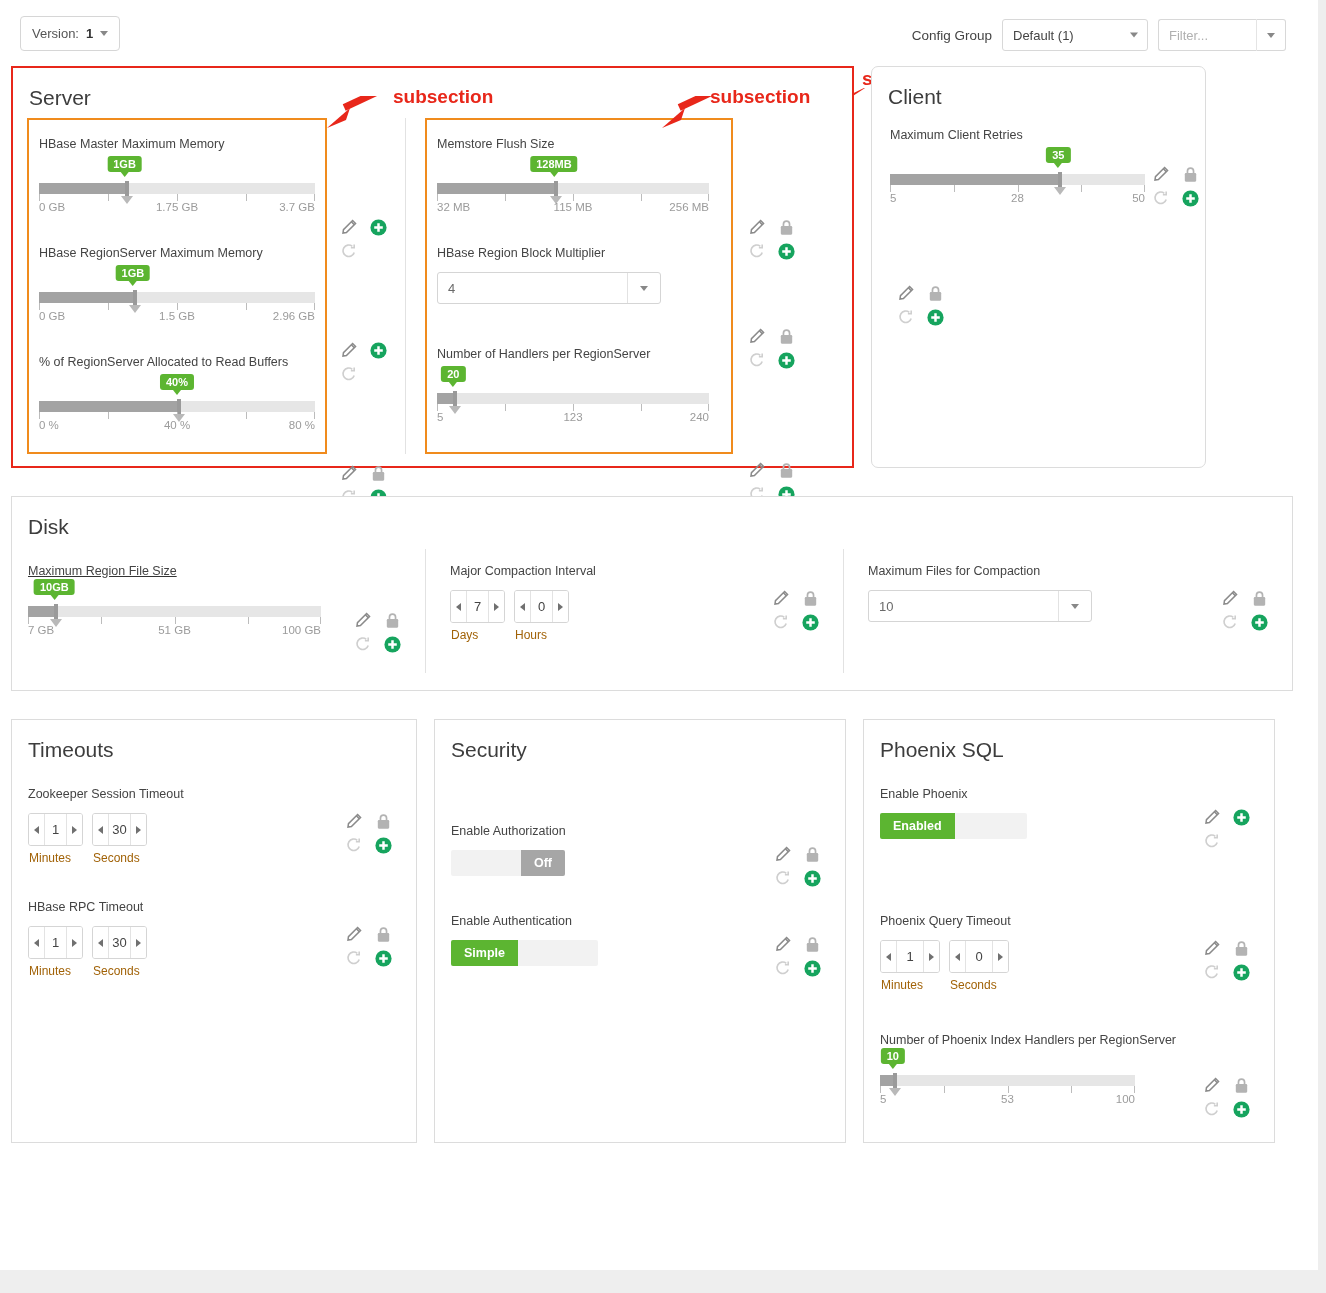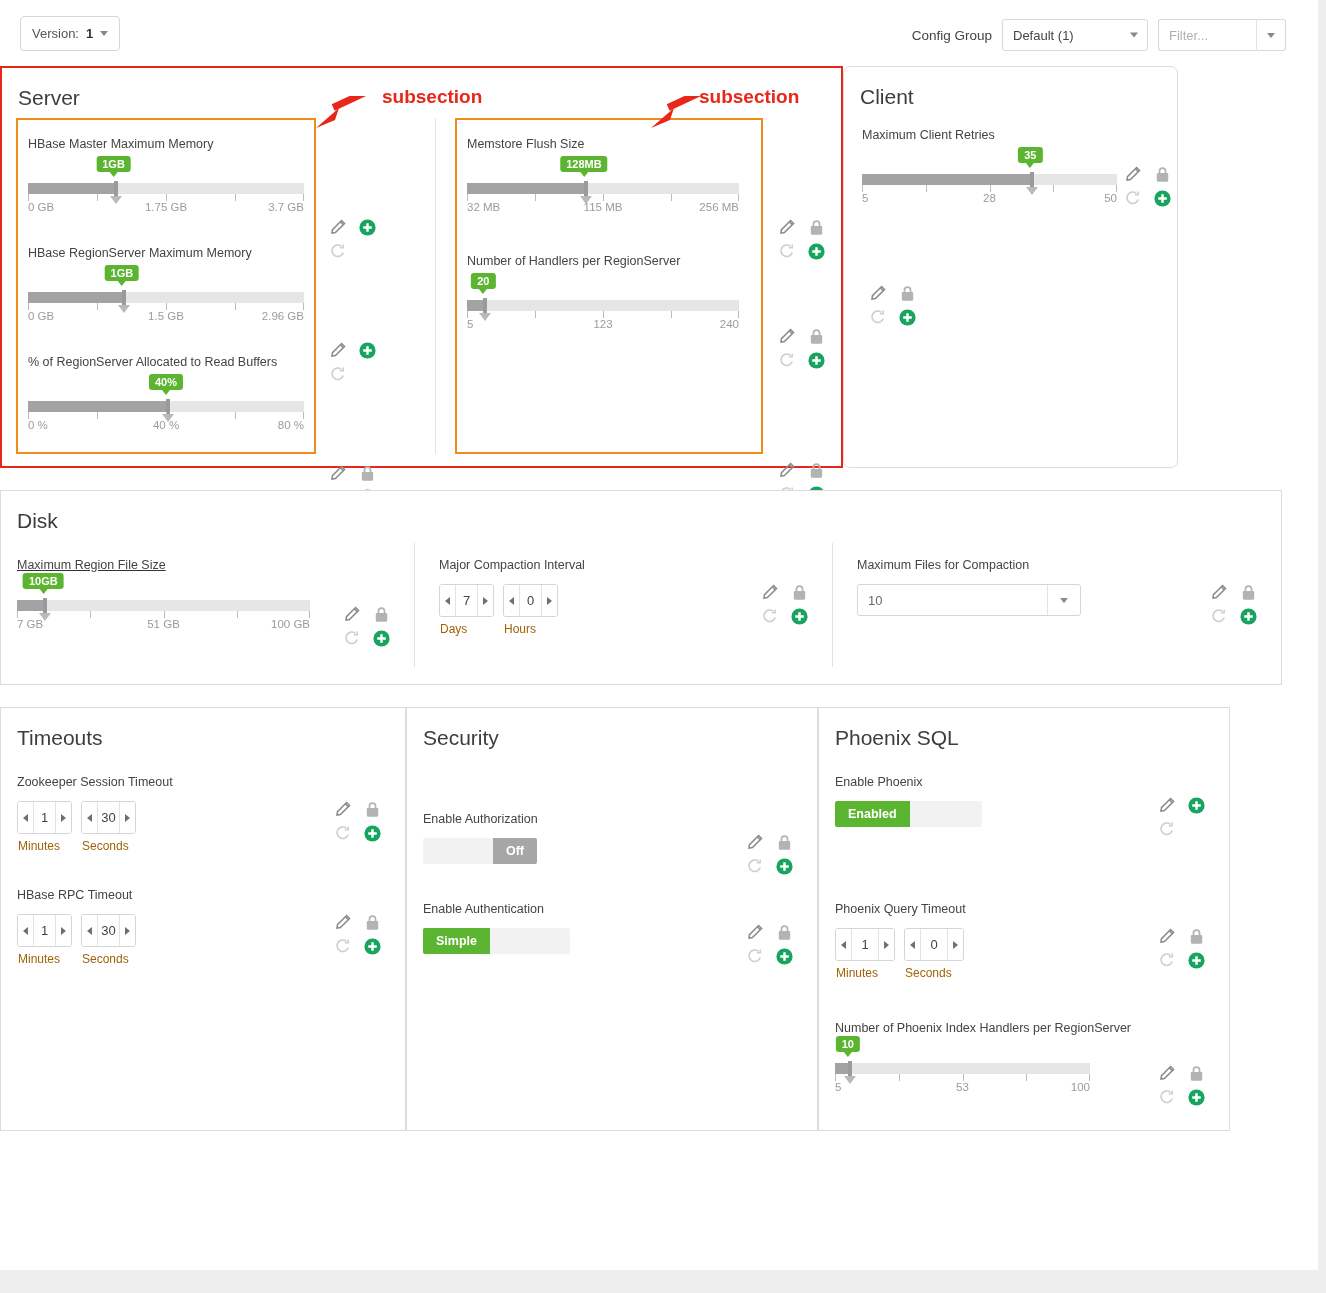--- a/index.html
+++ b/index.html
@@ -70,21 +70,21 @@
     color:#5a5a5a; cursor:pointer;
     border-bottom:3px solid transparent;
   }
   .tab.active{ color:#333; border-bottom:3px solid #3fae2a; }
 
   
   .anno{ position:absolute; color:#e8271a; font-weight:bold; pointer-events:none; }
   .anno-txt{ font-size:19px; font-family:"Liberation Sans", sans-serif; }
 
   
-  .row{ display:flex; gap:0; padding:0 0; margin-bottom:22px; }
+  .row{ display:flex; gap:17px; padding:0 11px; margin-bottom:28px; }
   .panel{
     background:#fff; border:1px solid #dcdcdc;
     position:relative;
   }
   .panel-title{
     font-size:21px; color:#3d3d3d; font-weight:normal;
     margin:18px 0 4px 16px;
   }
   .panel-body{ display:flex; padding:0 0 12px 0; }
   .col{ flex:1; padding:4px 12px 4px 16px; position:relative; }
@@ -230,21 +230,21 @@
         </svg>
     </div>
     <div class="anno anno-txt" style="left:862px; top:68px;">section</div>
   </div>
 
   <div class="row">
 
     <div class="panel sect-outline" style="width:843px;">
       <div class="panel-title">Server</div>
 
-      <div class="panel-body" style="padding-top:4px;justify-content:space-between;">
+      <div class="panel-body" style="padding-top:4px;">
 
         <div style="display:flex;">
           <div class="subsection" style="width:300px; margin-left:14px; padding:6px 10px 10px 10px;">
 
             <div class="item">
               <div class="ctrl">
                 <div class="lbl">HBase Master Maximum Memory</div>
                 <div class="slider" style="width:276px;">
                   <div class="track"></div>
                   <div class="fill" style="width:31%;"></div>
@@ -384,20 +384,31 @@
                   </div>
                   <div class="scale">
                     <span class="s0">32 MB</span>
                     <span class="s1">115 MB</span>
                     <span class="s2">256 MB</span>
                   </div>
                 </div>
               </div>
             </div>
 
+            <div class="item" style="padding-top:22px;">
+              <div class="ctrl">
+                <div class="lbl">HBase Region Block Multiplier</div>
+                <div class="dd">
+                  <div class="val">4</div>
+                  <div class="btn">
+                      <span class="caret-sm"></span>
+                    </div>
+                </div>
+              </div>
+            </div>
 
             <div class="item" style="padding-top:30px;">
               <div class="ctrl">
                 <div class="lbl">Number of Handlers per RegionServer</div>
                 <div class="slider" style="width:272px;">
                   <div class="track"></div>
                   <div class="fill" style="width:6%;"></div>
                   <div class="thumb" style="left:6%;"></div>
                   <div class="bubble" style="left:6%;">20</div>
                   <div class="ticks">

